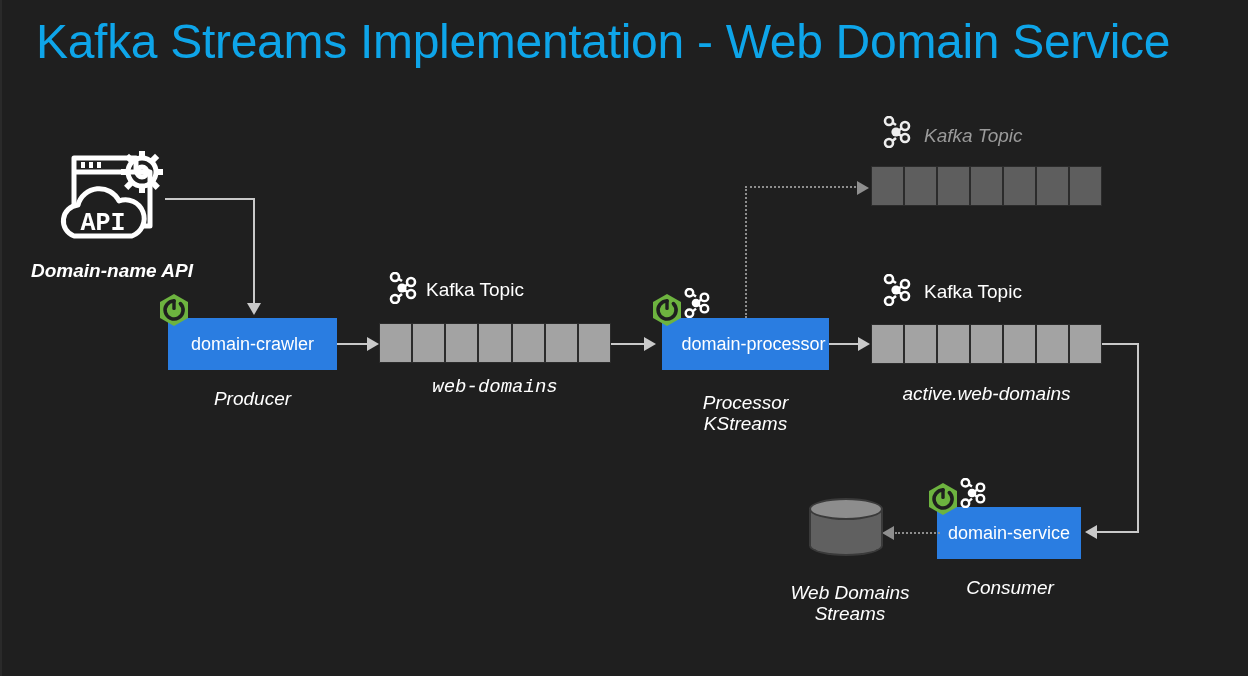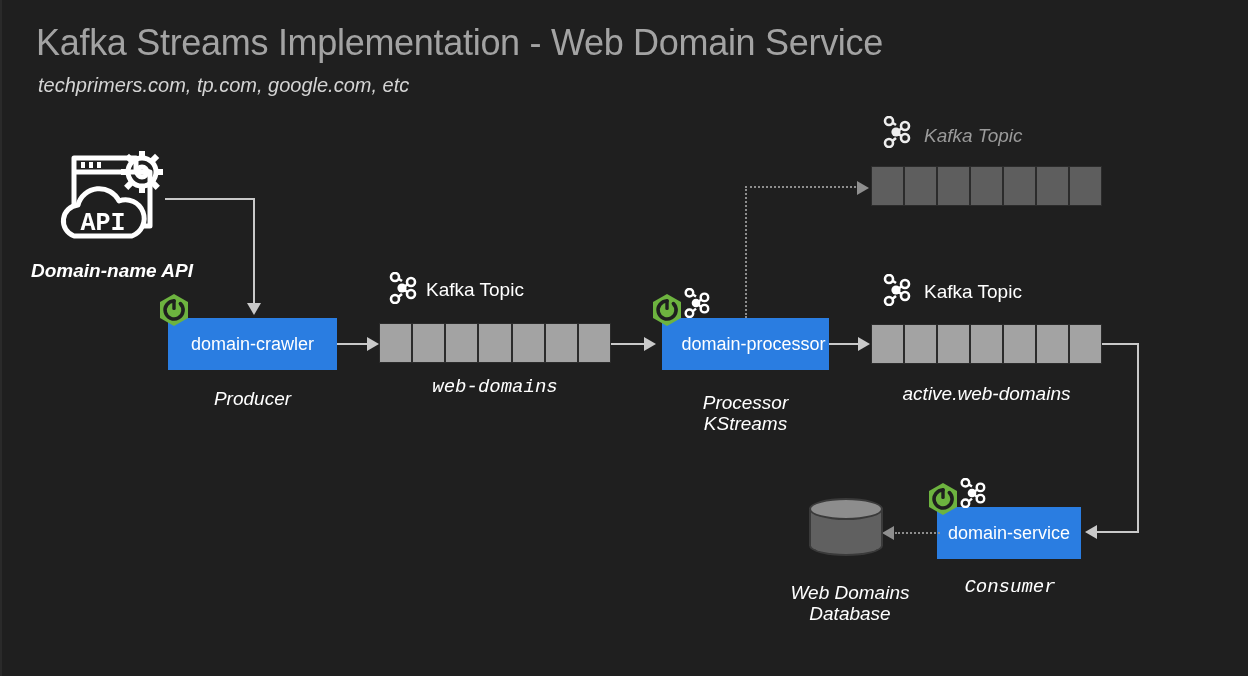--- a/index.html
+++ b/index.html
@@ -14,23 +14,23 @@
     background: #1f1f1f;
     overflow: hidden;
     font-family: "Liberation Sans", sans-serif;
     border-left: 2px solid #2a2a2a;
     box-sizing: border-box;
   }
   .abs { position: absolute; }
 
   
   #title {
-    left: 34px; top: 22px;
-    font-size: 36px;
-    color: #a3a3a3;
+    left: 34px; top: 14px;
+    font-size: 48px;
+    color: #0ea5e9;
     letter-spacing: -0.3px;
     white-space: nowrap;
   }
   #subtitle {
     left: 36px; top: 74px;
     font-size: 20px;
     font-style: italic;
     color: #d4d4d4;
     white-space: nowrap;
   }
@@ -123,21 +123,20 @@
     border-radius: 50%;
     box-sizing: border-box;
   }
 </style>
 </head>
 <body>
 
 <div id="canvas">
 
   <div class="abs" id="title">Kafka Streams Implementation - Web Domain Service</div>
-  <div class="abs" id="subtitle">techprimers.com, tp.com, google.com, etc</div>
 
   <div class="abs" style="left:50px; top:140px; width:120px; height:112px;">
     <svg width="120" height="112" viewBox="0 0 120 112">
 
       <path d="M22 18 h62 v14 h14 v54 h-76 z" fill="none" stroke="#ffffff" stroke-width="5" stroke-linejoin="round"></path>
       <line x1="22" y1="32" x2="98" y2="32" stroke="#ffffff" stroke-width="5"></line>
       <rect x="29" y="22" width="4" height="6" fill="#ffffff"></rect>
       <rect x="37" y="22" width="4" height="6" fill="#ffffff"></rect>
       <rect x="45" y="22" width="4" height="6" fill="#ffffff"></rect>
 
@@ -322,25 +321,25 @@
         <line x1="16" y1="16" x2="24" y2="22"></line>
         <line x1="16" y1="22" x2="10" y2="27"></line>
       </g>
       <circle cx="16" cy="16" r="4.6" fill="#ffffff"></circle>
       <circle cx="9" cy="5" r="4" fill="#1f1f1f" stroke="#ffffff" stroke-width="2.6"></circle>
       <circle cx="25" cy="10" r="4" fill="#1f1f1f" stroke="#ffffff" stroke-width="2.6"></circle>
       <circle cx="25" cy="22" r="4" fill="#1f1f1f" stroke="#ffffff" stroke-width="2.6"></circle>
       <circle cx="9" cy="27" r="4" fill="#1f1f1f" stroke="#ffffff" stroke-width="2.6"></circle>
     </svg>
   </div>
-  <div class="abs caption" style="left:935px; top:577px; width:146px;font-family:Liberation Mono, monospace;">Consumer</div>
+  <div class="abs caption" style="left:935px; top:577px; width:146px;">Consumer</div>
 
   <div class="abs dot-h" style="left:893px; top:532px; width:45px;"></div>
   <div class="abs arrow arrow-l dim" style="left:880px; top:526px;"></div>
 
   <div class="abs" style="left:807px; top:498px; width:74px; height:62px;">
     <div class="abs db-body" style="left:0; top:10px; width:74px; height:48px;"></div>
     <div class="abs db-top" style="left:0; top:0; width:74px; height:22px;"></div>
   </div>
   <div class="abs caption" style="left:760px; top:582px; width:176px;">Web Domains
-Database</div>
+Streams</div>
 
 </div>
 
 </body></html>

